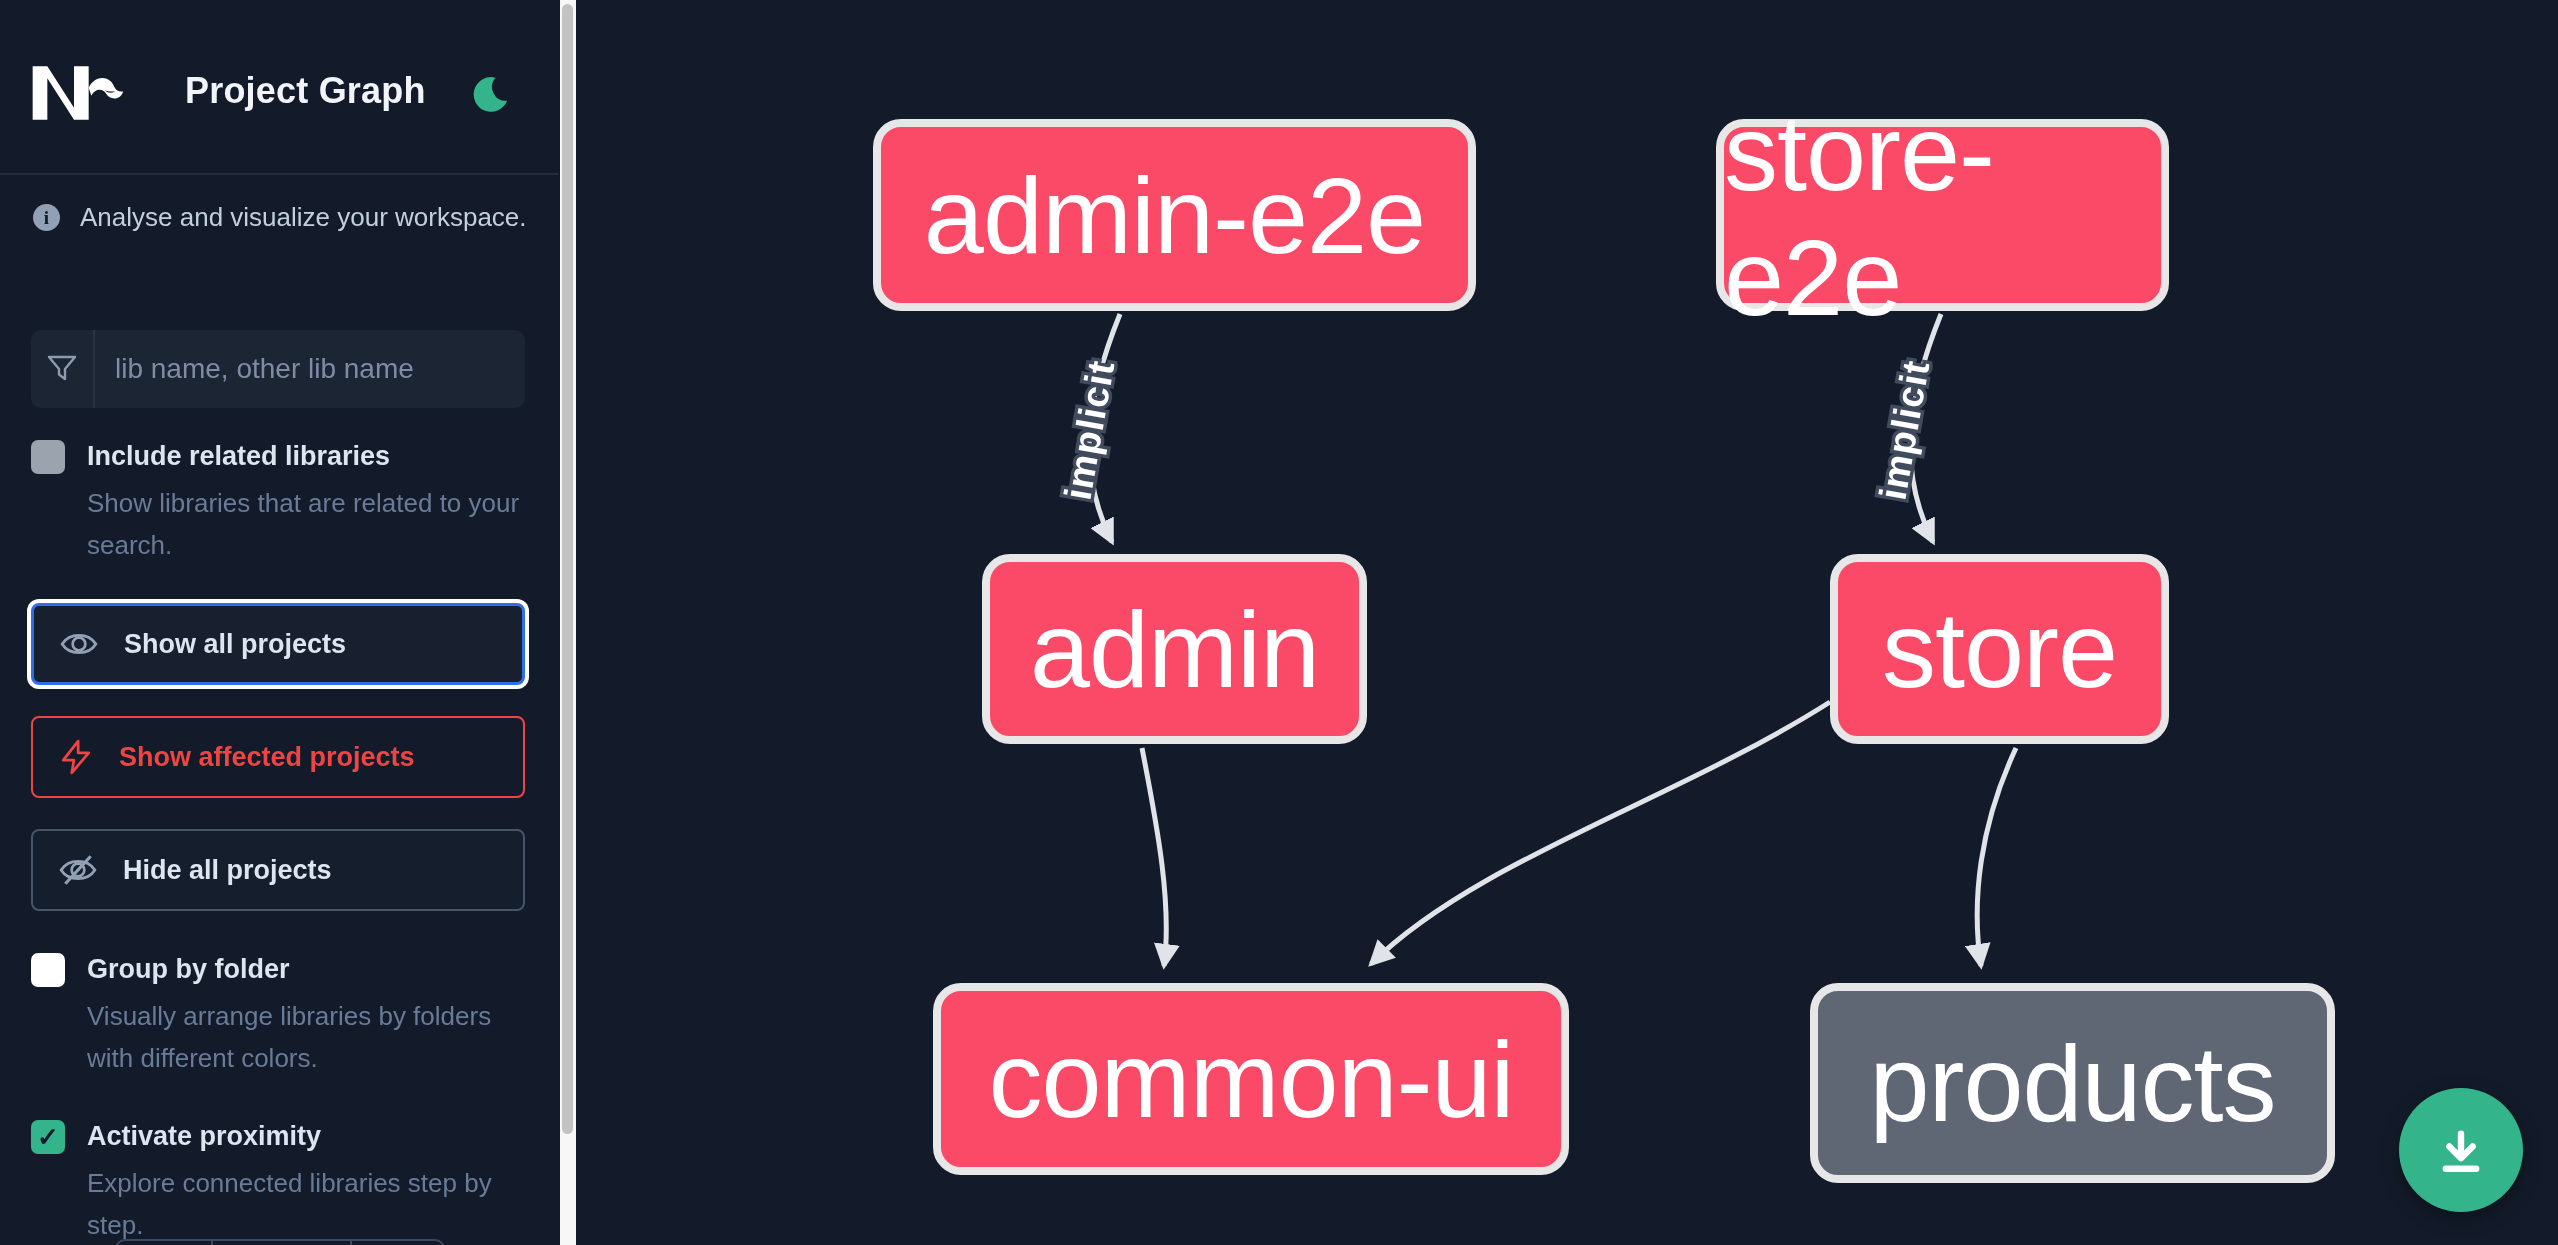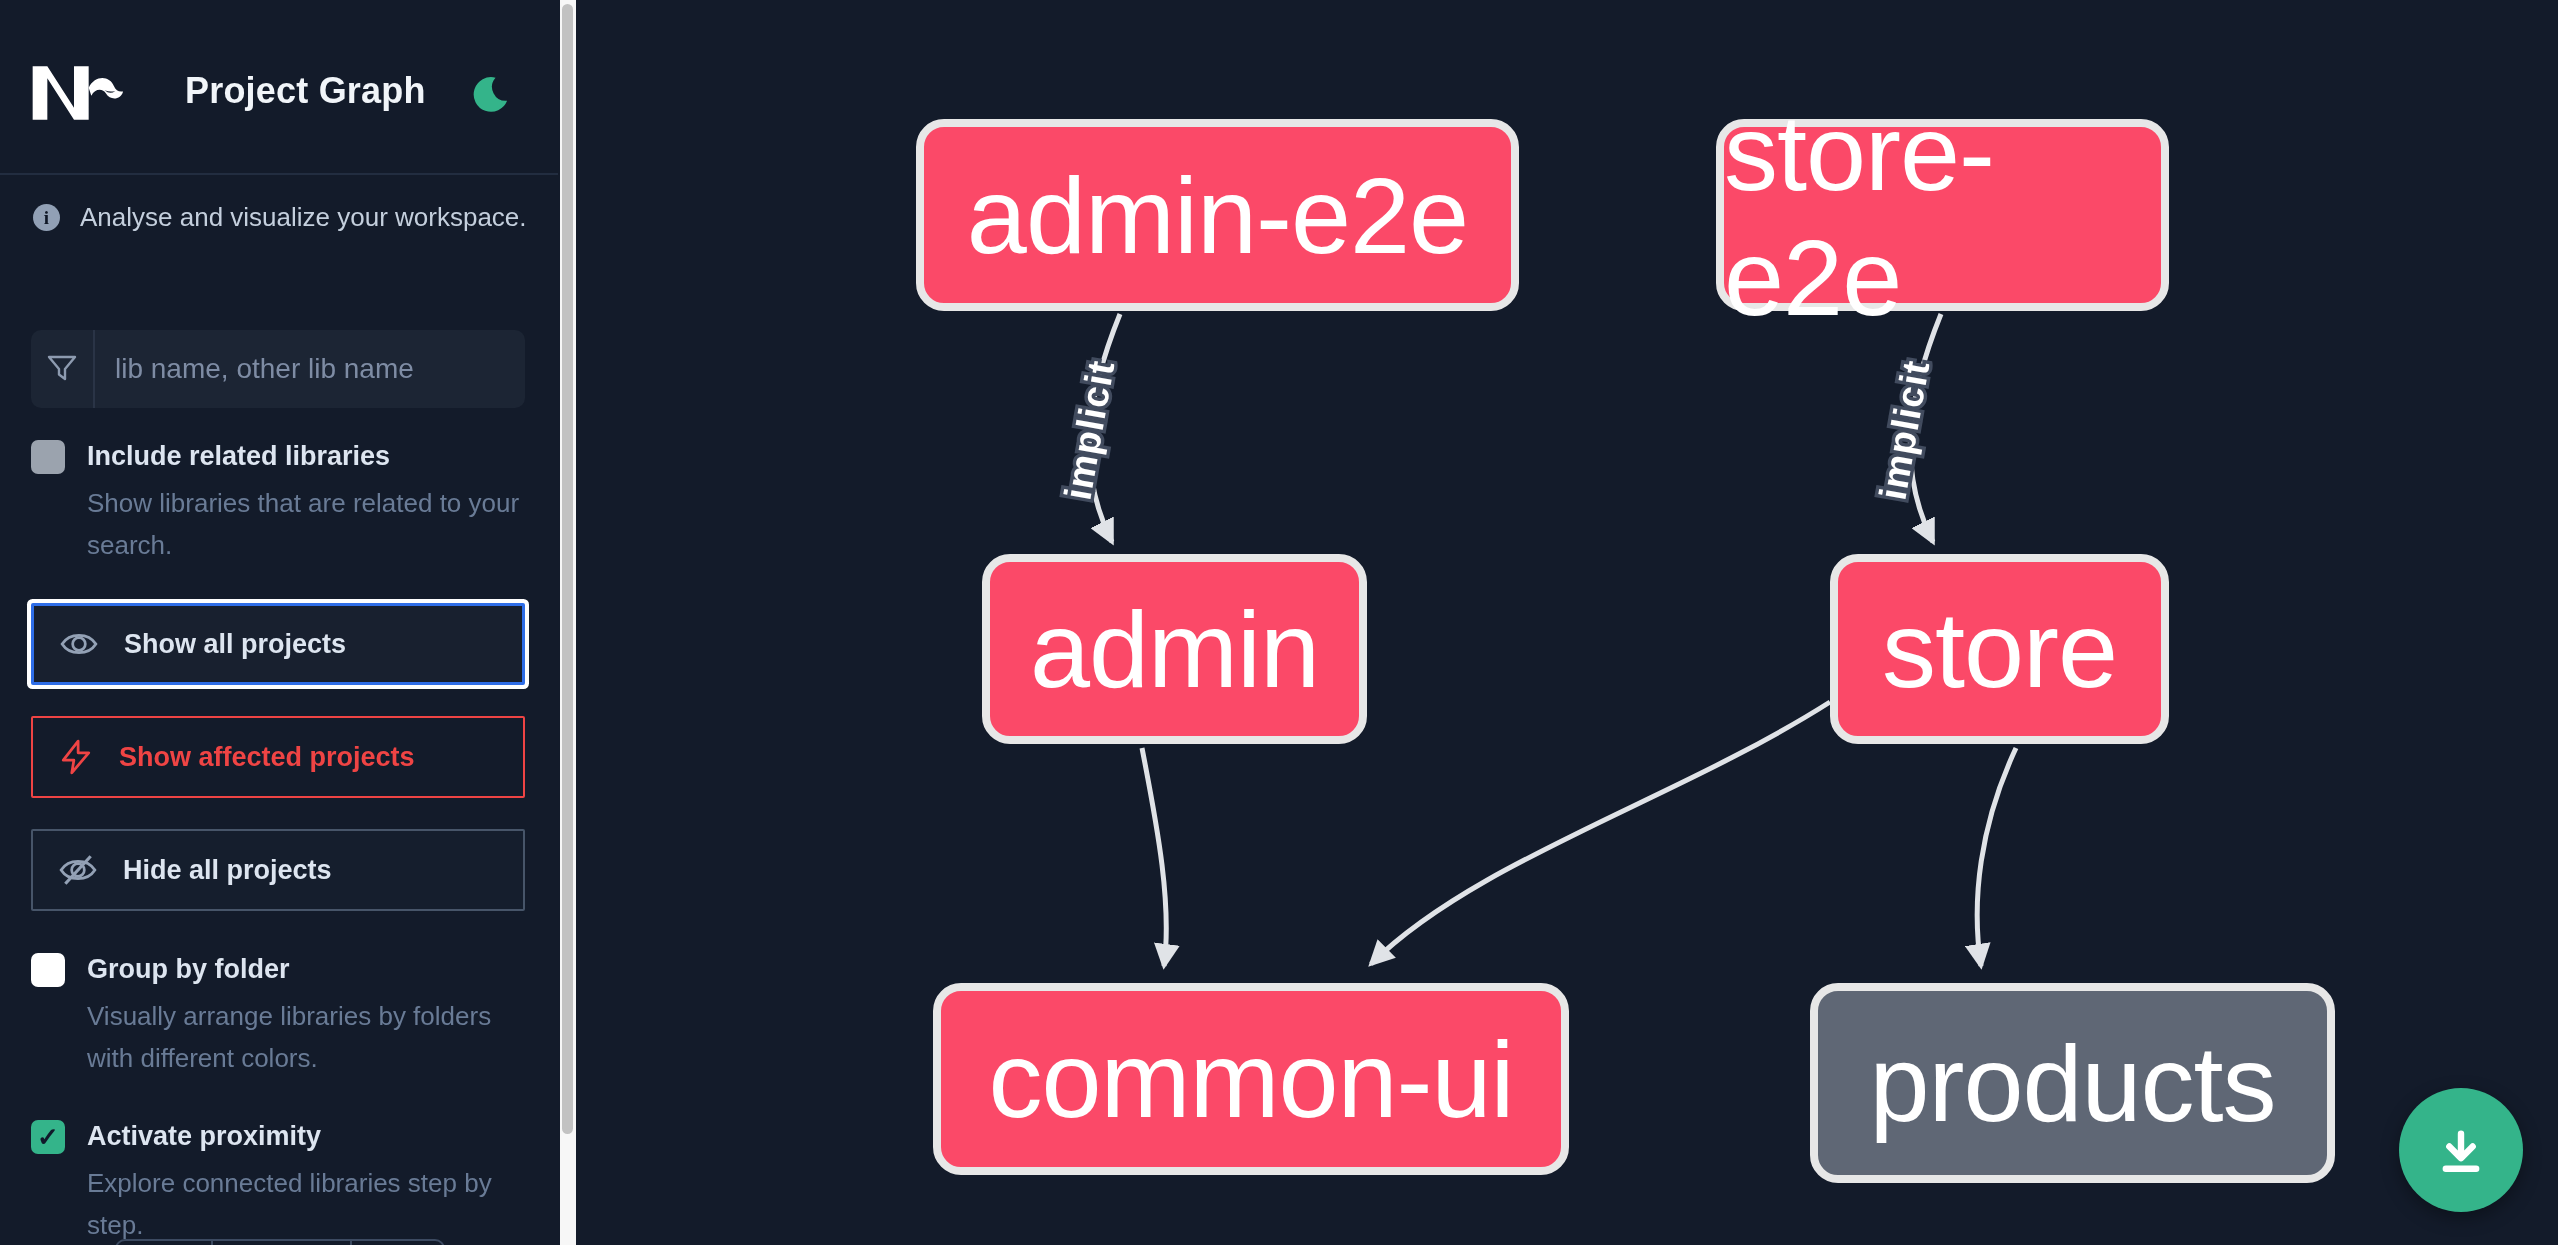--- a/index.html
+++ b/index.html
@@ -30,21 +30,21 @@
   .searchbox input { flex:1; height:74px; background:transparent; border:none; outline:none;
                      color:#e2e8f0; font-size:28px; padding:0 20px; font-family:"Liberation Sans",sans-serif; }
   .searchbox input::placeholder { color:#7e8ca4; opacity:1; }
 
   .opt { position:absolute; left:31px; width:500px; }
   .opt-box { position:absolute; left:0; top:4px; width:34px; height:34px; border-radius:7px; cursor:pointer;
              display:flex; align-items:center; justify-content:center; font-size:26px; font-weight:800; }
   .opt-label { margin-left:56px; color:#dde5f0; font-size:27px; font-weight:700; line-height:40px; }
   .opt-desc  { margin-left:56px; width:452px; color:#697b96; font-size:26px; line-height:42px; margin-top:6px; }
 
-  .sb-btn { position:absolute; left:31px; width:494px; height:82px; border-radius:2px;
+  .sb-btn { position:absolute; left:31px; width:494px; height:82px; border-radius:8px;
             display:flex; align-items:center; gap:26px; padding:0 26px; cursor:pointer;
             background:#18202f; font-size:27px; font-weight:700; color:#dde5f0;
             font-family:"Liberation Sans",sans-serif; }
   .btn-show-all { top:603px; border:3px solid #2f6ee8; box-shadow:0 0 0 4px #ffffff; }
   .btn-affected { top:716px; border:2px solid #ef4444; background:#131b2a; color:#ef4444; }
   .btn-hide     { top:829px; border:2px solid #475569; background:#151e2d; }
 
   .segmented-peek { position:absolute; left:115px; top:1239px; width:330px; height:24px;
                     border:2px solid #3c4a61; border-radius:10px 10px 0 0; background:#131b2a; }
   .segmented-peek .seg-div { position:absolute; top:0; width:2px; height:100%; background:#3c4a61; }
@@ -173,21 +173,21 @@
       <path class="edge" d="M 544 314 C 510 398, 500 470, 536 542" marker-end="url(#arrow)"></path>
       <path class="edge" d="M 1365 314 C 1331 398, 1321 470, 1357 542" marker-end="url(#arrow)"></path>
       <path class="edge" d="M 566 748 C 582 830, 596 905, 588 966" marker-end="url(#arrow)"></path>
       <path class="edge" d="M 1254 702 C 1100 800, 900 860, 795 964" marker-end="url(#arrow)"></path>
       <path class="edge" d="M 1440 748 C 1404 825, 1395 900, 1405 966" marker-end="url(#arrow)"></path>
     </svg>
 
     <div class="edge-label" style="left:514px; top:430px;">implicit</div>
     <div class="edge-label" style="left:1329px; top:430px;">implicit</div>
 
-    <div class="node pink" style="left:297px;  top:119px; width:603px; height:192px;margin-left:43px;">admin-e2e</div>
+    <div class="node pink" style="left:297px;  top:119px; width:603px; height:192px;">admin-e2e</div>
     <div class="node pink" style="left:1140px; top:119px; width:453px; height:192px;">store-e2e</div>
     <div class="node pink" style="left:406px;  top:554px; width:385px; height:190px;">admin</div>
     <div class="node pink" style="left:1254px; top:554px; width:339px; height:190px;">store</div>
     <div class="node pink" style="left:357px;  top:983px; width:636px; height:192px;">common-ui</div>
     <div class="node gray" style="left:1234px; top:983px; width:525px; height:200px;">products</div>
 
     <button class="fab">
       <svg viewBox="0 0 48 48" width="56" height="56">
         <path d="M24 10 v19 M14 21 l10 10 l10 -10" fill="none" stroke="#ffffff" stroke-width="5.5" stroke-linecap="round" stroke-linejoin="round"></path>
         <line x1="11" y1="40" x2="37" y2="40" stroke="#ffffff" stroke-width="5.5" stroke-linecap="round"></line>

